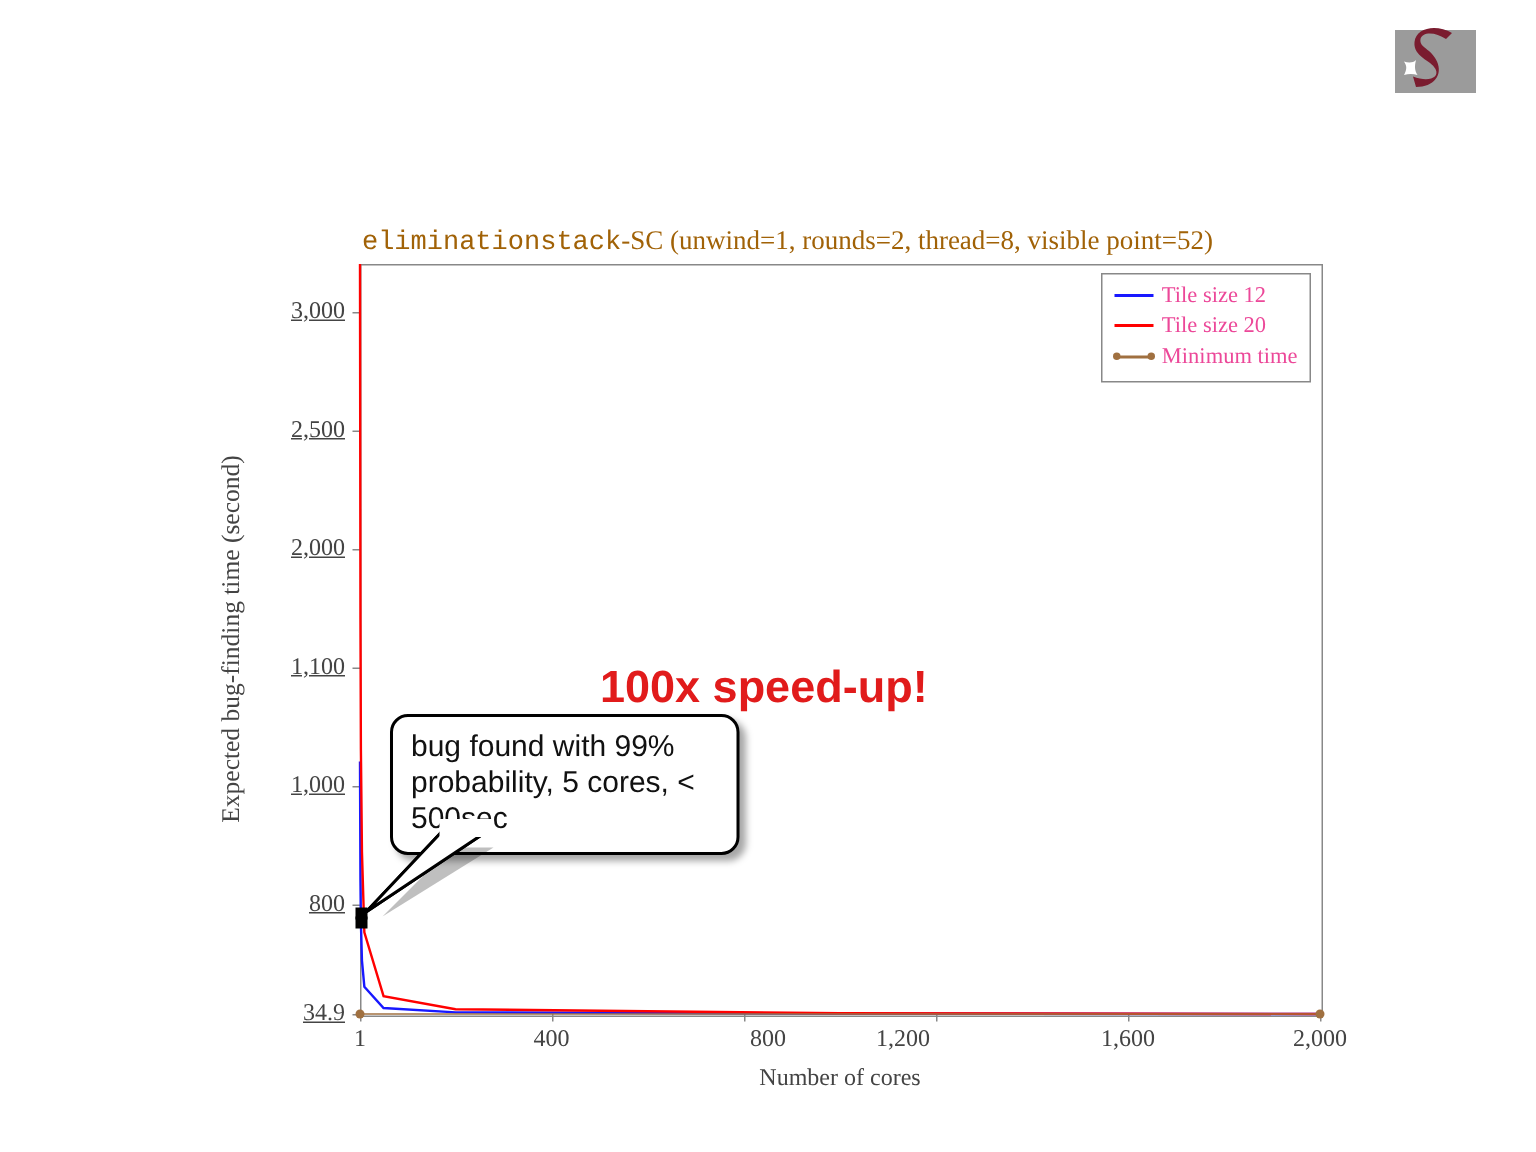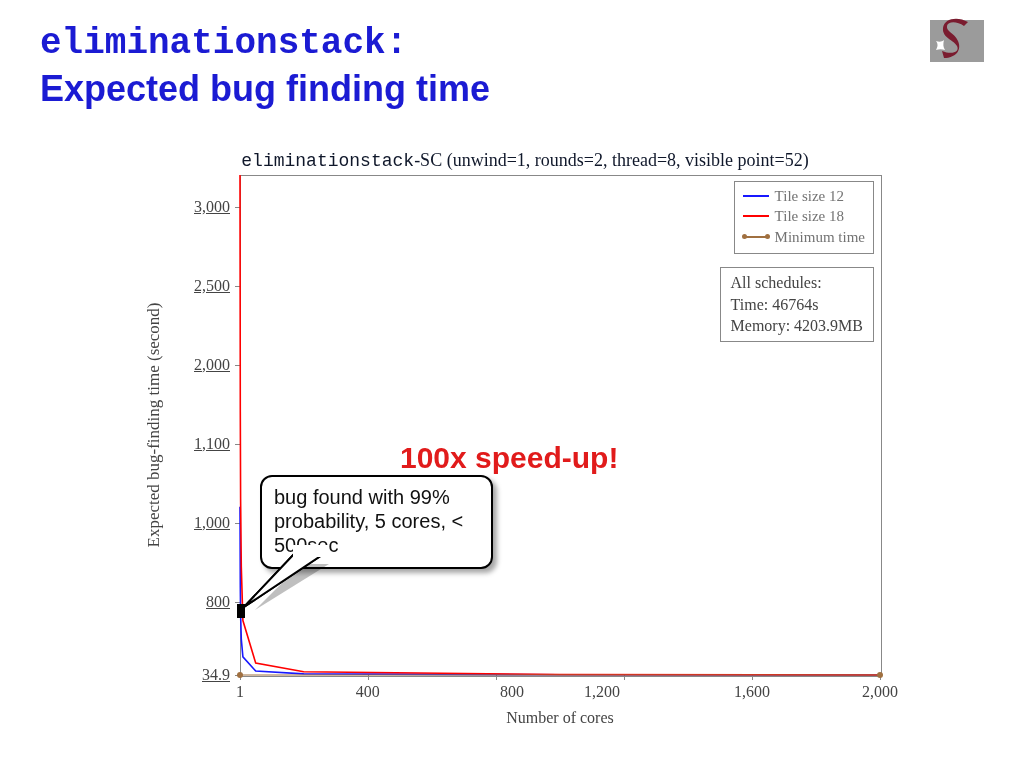--- a/index.html
+++ b/index.html
@@ -36,21 +36,21 @@
 
   .chart-wrap {
     position: absolute;
     left: 130px; top: 150px;
     width: 790px; height: 585px;
   }
   .chart-title {
     text-align: center;
     font-family: "Times New Roman", serif;
     font-size: 18px;
-    color: #0f172a;
+    color: #a16207;
     margin-bottom: 4px;
   }
   .chart-title .mono { font-family: "Courier New", monospace; }
   .plot-region {
     position: relative;
     margin-left: 110px;
     width: 640px; height: 500px;
   }
   .plot-box {
     position: absolute;
@@ -98,21 +98,21 @@
     left: 50%; bottom: -52px;
     transform: translateX(-50%);
     font-family: "Times New Roman", serif;
     font-size: 16px; color: #444;
   }
   .legend-box {
     position: absolute;
     border: 1px solid #888;
     background: #fff;
     font-family: "Times New Roman", serif;
-    font-size: 15px; color: #737373;
+    font-size: 15px; color: #ec4899;
     padding: 4px 8px 6px 8px;
   }
   .legend-box .row { display: flex; align-items: center; gap: 6px; line-height: 1.35; white-space: nowrap; }
   .legend-swatch { width: 26px; height: 0; border-top: 2px solid; }
   .legend-swatch.min { border-top-color: #a07040; position: relative; }
   .legend-swatch.min::before, .legend-swatch.min::after {
     content: ""; position: absolute; width: 5px; height: 5px;
     background: #a07040; border-radius: 50%; top: -3.5px;
   }
   .legend-swatch.min::before { left: -1px; }
@@ -149,24 +149,20 @@
   svg.curves { position: absolute; left: 0; top: 0; width: 640px; height: 500px; overflow: visible; }
   .marker {
     position: absolute; width: 8px; height: 8px; background:#000;
     transform: translate(-50%, -50%);
   }
 </style>
 </head>
 <body>
 
 <div class="slide">
-  <div class="title-block">
-    <span class="title-mono">eliminationstack:</span><br>
-    <span>Expected bug finding time</span>
-  </div>
 
   <div class="logo">
     <svg viewBox="0 0 54 54">
       <rect x="0" y="0" width="54" height="54" fill="#9b9b9b"></rect>
       <rect x="0" y="0" width="54" height="6" fill="#fff"></rect>
       <rect x="0" y="48" width="54" height="6" fill="#fff"></rect>
       <path d="M14 44 C 26 44, 32 36, 28 27 C 24 18, 16 18, 17 12 C 18 7, 27 7, 34 12 L 38 8 C 28 2, 14 4, 13 14 C 12 24, 24 26, 27 32 C 30 38, 22 41, 12 37 Z" fill="#7a1c2f"></path>
       <path d="M6 36 C 8 32, 8 30, 6 27 C 9 28, 12 28, 14 26 C 13 30, 13 33, 15 36 C 12 35, 9 35, 6 36 Z" fill="#fff"></path>
     </svg>
   </div>
@@ -220,33 +216,28 @@
           </g>
       </svg>
 
       <div class="legend-box" style="right:6px; top:6px;">
         <div class="row">
           <span class="legend-swatch" style="border-top-color:#1818ff"></span>
           <span>Tile size 12</span>
         </div>
         <div class="row">
           <span class="legend-swatch" style="border-top-color:#ff0000"></span>
-          <span>Tile size 18</span>
+          <span>Tile size 20</span>
         </div>
         <div class="row">
           <span class="legend-swatch min"></span>
           <span>Minimum time</span>
         </div>
       </div>
 
-      <div class="info-box" style="right:6px; top:92px;">
-        <div>All schedules:</div>
-        <div>Time: 46764s</div>
-        <div>Memory: 4203.9MB</div>
-      </div>
 
       <div class="speedup" style="left:160px; top:266px;">100x speed-up!</div>
 
       <div class="callout">bug found with 99% probability, 5 cores, &lt; 500sec</div>
       <svg class="curves" style="overflow:visible">
         <polygon points="55,378 85,378 4,432" fill="#fff" stroke="#000" stroke-width="2"></polygon>
         <polygon points="58,386 86,386 12,432" fill="rgba(0,0,0,0.25)" stroke="none" transform="translate(3,3)"></polygon>
         <polygon points="55,378 85,378 4,432" fill="#fff" stroke="#000" stroke-width="2"></polygon>
         <rect x="53" y="370" width="36" height="12" fill="#fff"></rect>
       </svg>

